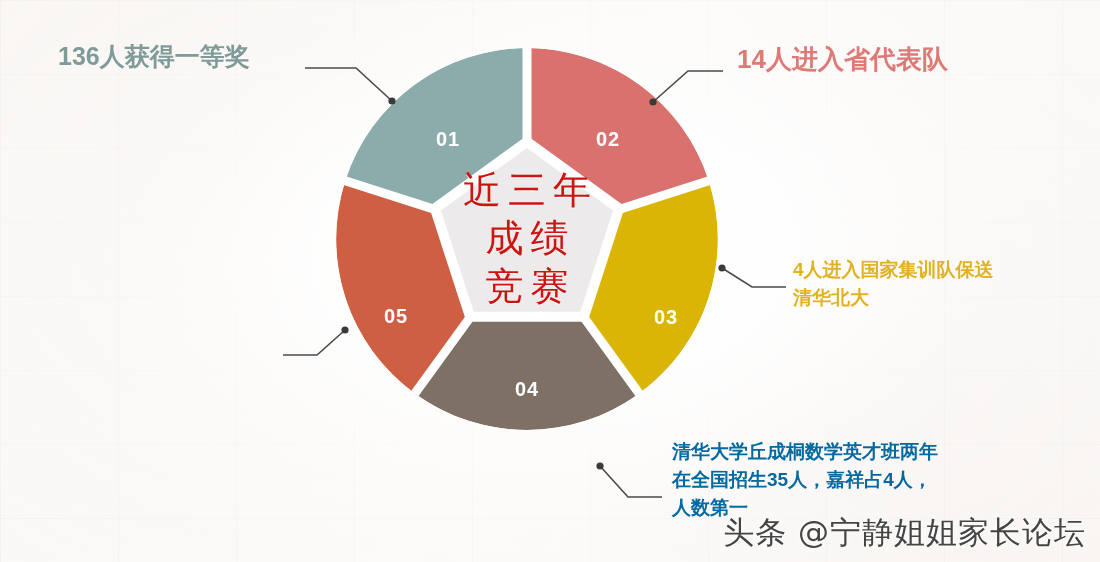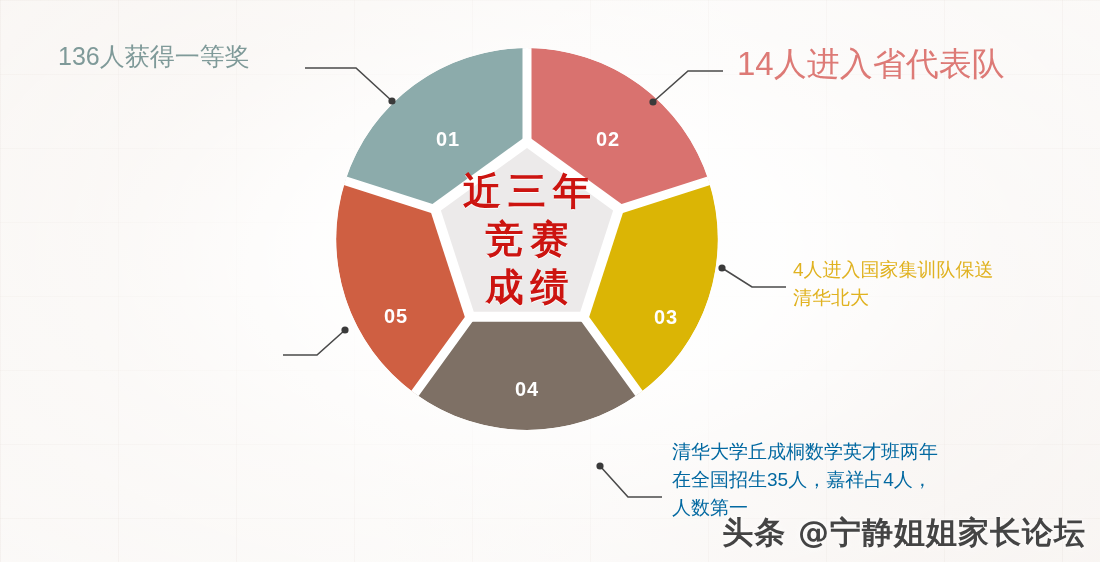--- a/index.html
+++ b/index.html
@@ -38,46 +38,46 @@
     font-size:20px; font-weight:600; fill:#ffffff;
     letter-spacing:1px;
   }
   #center-pentagon-label{
     position:absolute;
     left:50%; top:50%;
     transform:translate(-50%,-50%);
     width:180px;
     text-align:center;
     color:#cc1410;
-    font-weight:bold;
+    font-weight:normal;
     font-size:38px;
     line-height:1.26;
     letter-spacing:7px;
     text-indent:7px;
     text-shadow:0 1px 0 rgba(255,255,255,.9);
     font-family:"DejaVu Serif","Liberation Serif",serif;
   }
   #center-pentagon-label div{ white-space:nowrap; }
 
   
-  .callout{ position:absolute; line-height:1.48; font-weight:normal; white-space:pre-line; }
+  .callout{ position:absolute; line-height:1.48; font-weight:bold; white-space:pre-line; }
 
   #callout-1{ left:58px;  top:38px;  font-size:25px; color:#7f9a99; }
-  #callout-2{ left:737px; top:40px;  font-size:33px; color:#dd7a76; }
+  #callout-2{ left:737px; top:40px;  font-size:26px; color:#dd7a76; }
   #callout-3{ left:793px; top:256px; font-size:19px; color:#e0b220; }
   #callout-4{ left:672px; top:438px; font-size:19px; color:#0369a1; }
   #callout-5{ left:14px;  top:330px; font-size:19px; color:#d9603c; }
 
   
   #leaders{ position:absolute; inset:0; pointer-events:none; }
 
   
   #watermark{
     position:absolute; right:14px; bottom:8px;
-    font-size:31px; font-weight:bold;
+    font-size:31px; font-weight:normal;
     color:#2c2c2c;
     opacity:.88;
     letter-spacing:1px;
     font-family:"DejaVu Sans","Liberation Sans",sans-serif;
     text-shadow:0 0 3px rgba(255,255,255,.95), 0 0 6px rgba(255,255,255,.8);
   }
 </style>
 </head>
 <body>
 
@@ -122,22 +122,22 @@
 
       <text class="seg-num" x="112" y="93" text-anchor="middle" dominant-baseline="middle">01</text>
       <text class="seg-num" x="272" y="93" text-anchor="middle" dominant-baseline="middle">02</text>
       <text class="seg-num" x="330" y="271" text-anchor="middle" dominant-baseline="middle">03</text>
       <text class="seg-num" x="191" y="343" text-anchor="middle" dominant-baseline="middle">04</text>
       <text class="seg-num" x="60" y="270" text-anchor="middle" dominant-baseline="middle">05</text>
     </svg>
 
     <div id="center-pentagon-label">
       <div>近三年</div>
+      <div>成绩</div>
       <div>竞赛</div>
-      <div>成绩</div>
     </div>
   </div>
 
   <svg id="leaders" viewBox="0 0 1100 562">
     <g fill="none" stroke="#4a4a4a" stroke-width="1.6">
 
       <path d="M305,68 L356,68 L392,101"></path>
       <circle cx="392" cy="101" r="3.6" fill="#3a3a3a" stroke="none"></circle>
 
       <path d="M723,71 L688,71 L653,102"></path>

